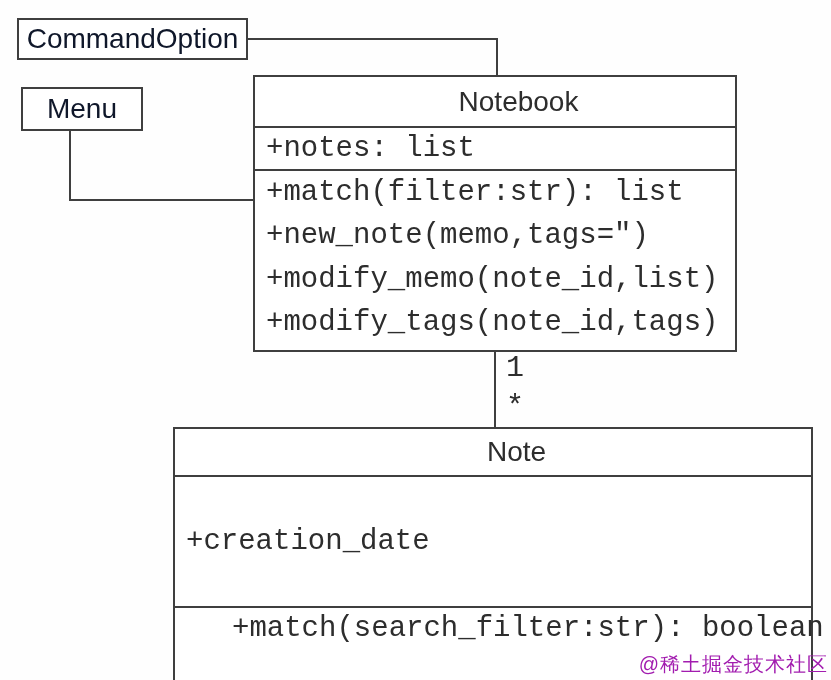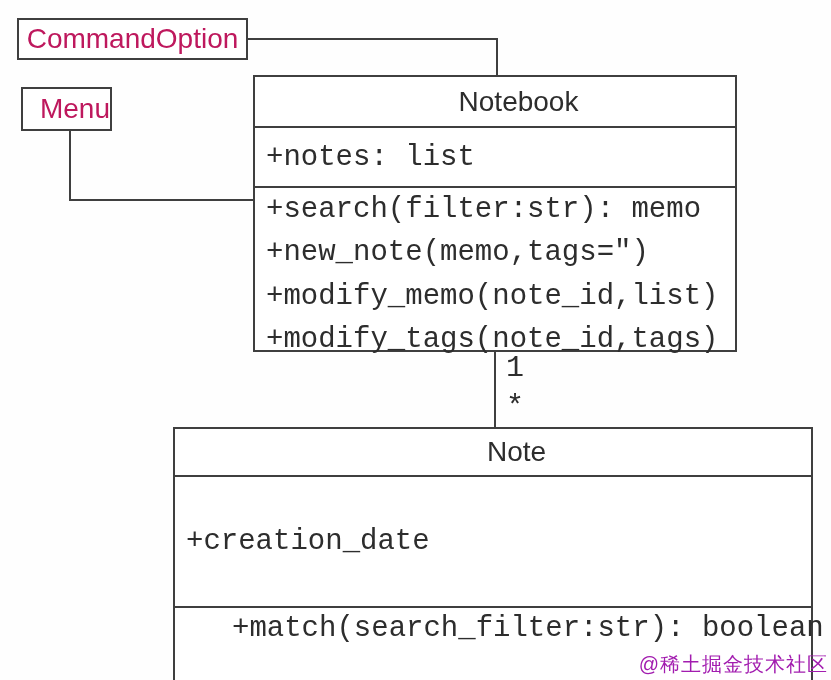--- a/index.html
+++ b/index.html
@@ -11,21 +11,21 @@
   .canvas {
     position: relative; width: 831px; height: 680px;
     background: #fefefe; color: #2d2d2d;
   }
   .box {
     position: absolute; box-sizing: border-box;
     border: 2px solid #3f3f3f; background: #ffffff;
   }
   .simple-class {
     display: flex; align-items: center; justify-content: center;
-    font-size: 28px; color: #be185d;
+    font-size: 28px; color: #0f172a;
   }
   .uml-header {
     display: flex; align-items: center; justify-content: center;
     font-size: 28px; color: #2d2d2d;
     border-bottom: 2px solid #3f3f3f; box-sizing: border-box; padding-left: 47px;
   }
   .mono { font-family: "Liberation Mono", "DejaVu Sans Mono", monospace; }
   .uml-section { display: flex; flex-direction: column; justify-content: space-around; box-sizing: border-box; }
   .uml-section.bordered { border-bottom: 2px solid #3f3f3f; }
   .member-row {
@@ -55,33 +55,33 @@
   <div class="line" style="left:69px; top:199px; width:186px; height:2px;"></div>
 
   <div class="line" style="left:494px; top:352px; width:2px; height:75px;"></div>
   <div class="mult-label mono" style="left:506px; top:353px;">1</div>
   <div class="mult-label mono" style="left:506px; top:392px;">*</div>
 
   <div class="box simple-class" style="left:17px; top:18px; width:231px; height:42px;">
     <span>CommandOption</span>
   </div>
 
-  <div class="box simple-class" style="left:21px; top:87px; width:91px; height:44px;justify-content:flex-end;">
+  <div class="box simple-class" style="left:21px; top:87px; width:122px; height:44px;">
     <span>Menu</span>
   </div>
 
   <div class="box" style="left:253px; top:75px; width:484px; height:277px;">
     <div class="uml-header" style="height:51px;">
       <span>Notebook</span>
     </div>
-    <div class="uml-section bordered" style="height:60px;">
+    <div class="uml-section bordered" style="height:43px;">
       <div class="member-row mono">+notes: list</div>
     </div>
     <div class="uml-section" style="height:173px;">
-      <div class="member-row mono">+search(filter:str): memo</div>
+      <div class="member-row mono">+match(filter:str): list</div>
       <div class="member-row mono">+new_note(memo,tags=")</div>
       <div class="member-row mono">+modify_memo(note_id,list)</div>
       <div class="member-row mono">+modify_tags(note_id,tags)</div>
     </div>
   </div>
 
   <div class="box" style="left:173px; top:427px; width:640px; height:284px;">
     <div class="uml-header" style="height:48px;">
       <span>Note</span>
     </div>

